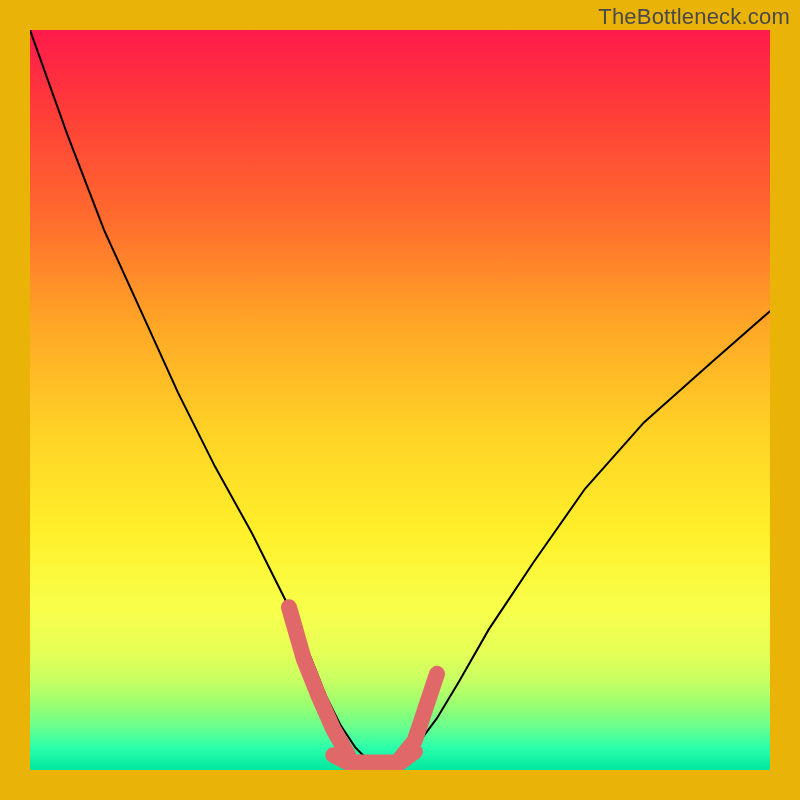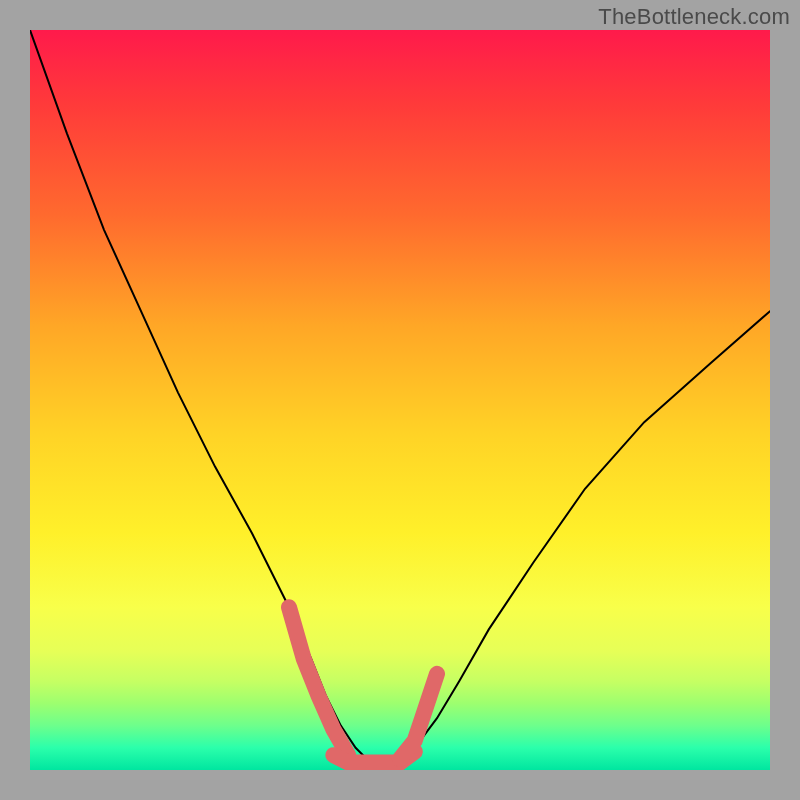--- a/index.html
+++ b/index.html
@@ -10,21 +10,21 @@
     overflow: hidden;
     background: #000;
     font-family: Arial, Helvetica, sans-serif;
   }
   .frame {
     position: absolute;
     left: 0;
     top: 0;
     width: 800px;
     height: 800px;
-    background: #a3a3a3;
+    background: #eab308;
   }
   .plot {
     position: absolute;
     left: 30px;
     top: 30px;
     width: 740px;
     height: 740px;
     background: linear-gradient(
       to bottom,
       #ff1a4b 0%,

